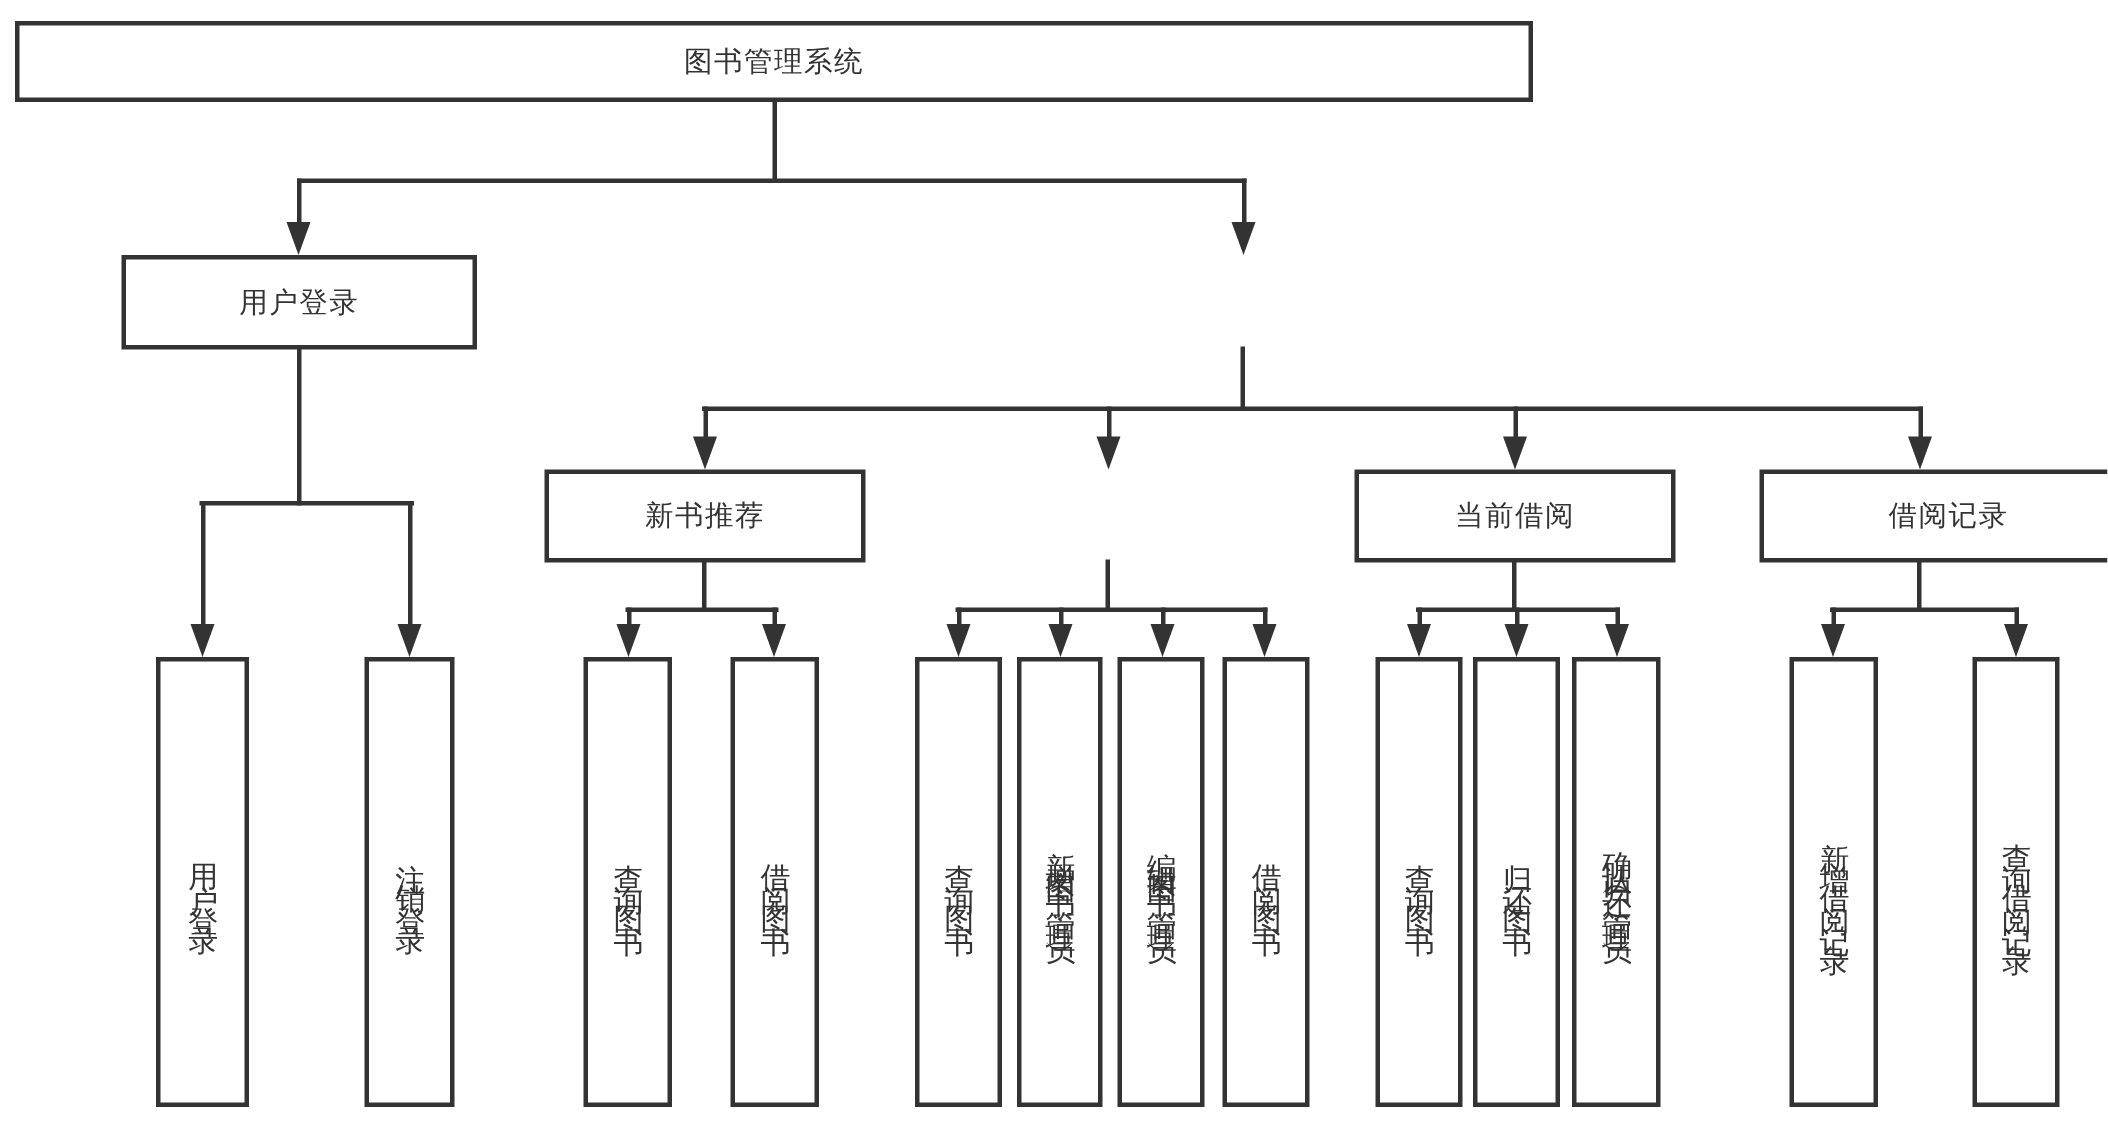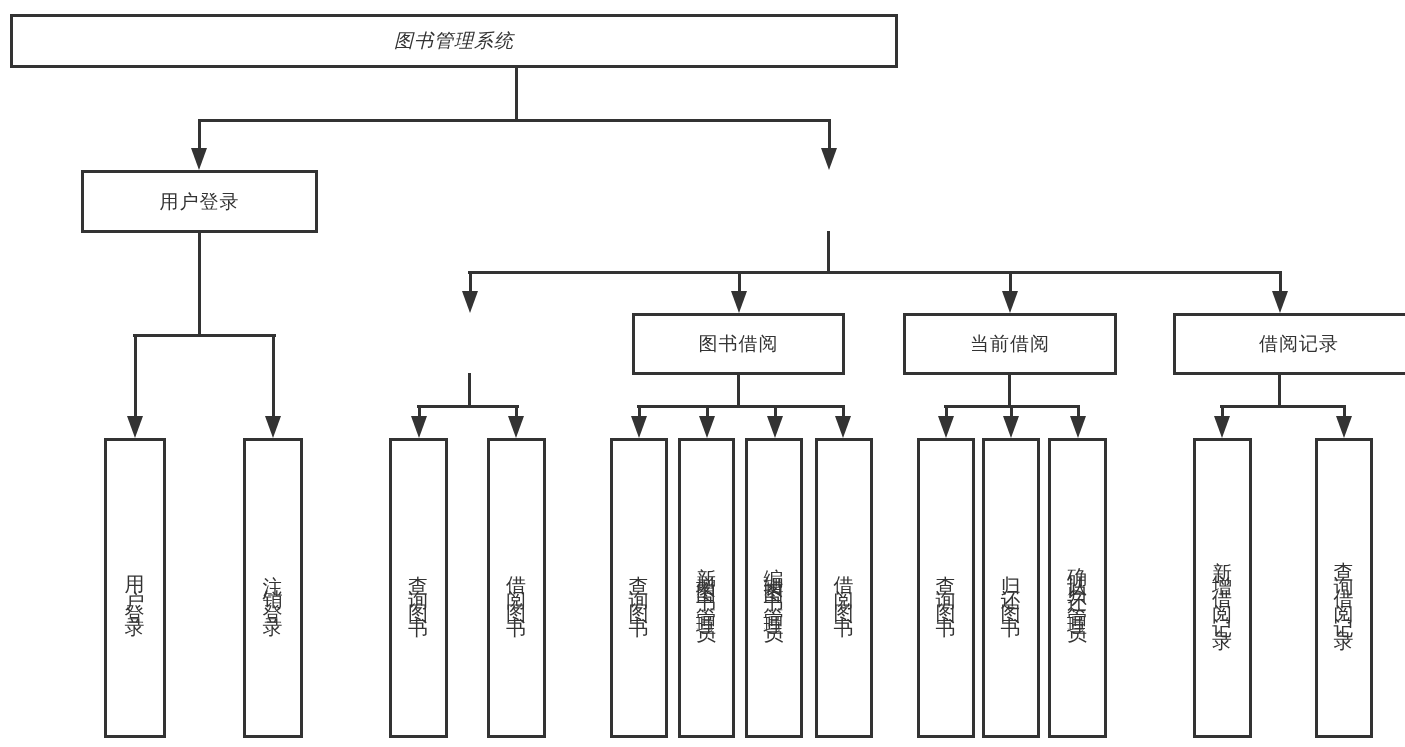--- a/index.html
+++ b/index.html
@@ -46,25 +46,25 @@
     font-size:21px;
     color:#b3b3b3;
     white-space:nowrap;
   }
 </style>
 </head>
 <body>
 
 <div class="stage">
 
-  <div class="box h" style="left:10px; top:14px; width:888px; height:54px;font-style:italic;">图书管理系统</div>
+  <div class="box h" style="left:10px; top:14px; width:1012px; height:54px;">图书管理系统</div>
 
   <div class="box h" style="left:81px; top:170px; width:237px; height:63px;">用户登录</div>
 
-  <div class="box h" style="left:632px; top:313px; width:213px; height:62px;">图书借阅</div>
+  <div class="box h" style="left:363px; top:313px; width:214px; height:62px;">新书推荐</div>
   <div class="box h" style="left:903px; top:313px; width:214px; height:62px;font-family:Liberation Serif, serif;">当前借阅</div>
   <div class="box h" style="left:1173px; top:313px; width:252px; height:62px;">借阅记录</div>
 
   <div class="box leaf" style="left:104px; width:62px;">
     <span class="vtext">用户登录</span>
   </div>
   <div class="box leaf" style="left:243px; width:60px;">
     <span class="vtext">注销登录</span>
   </div>
 

